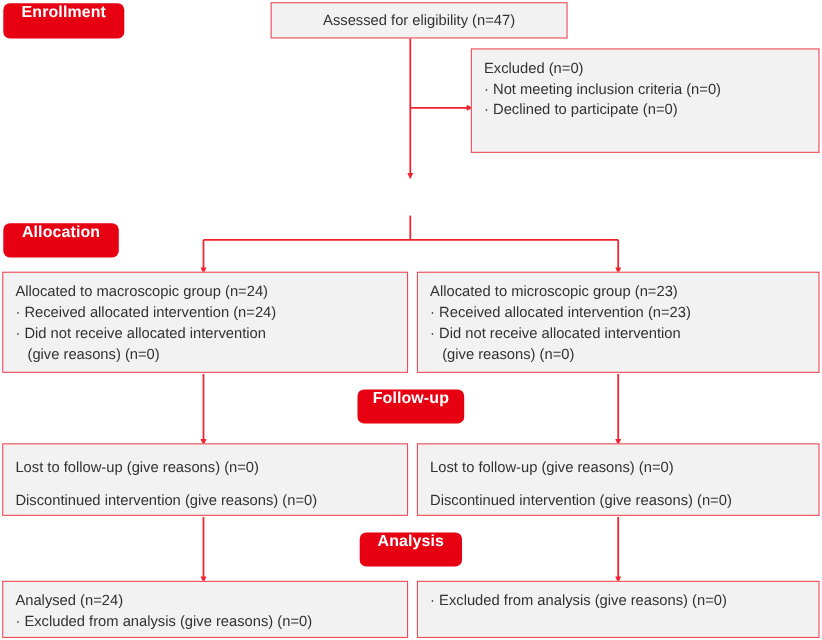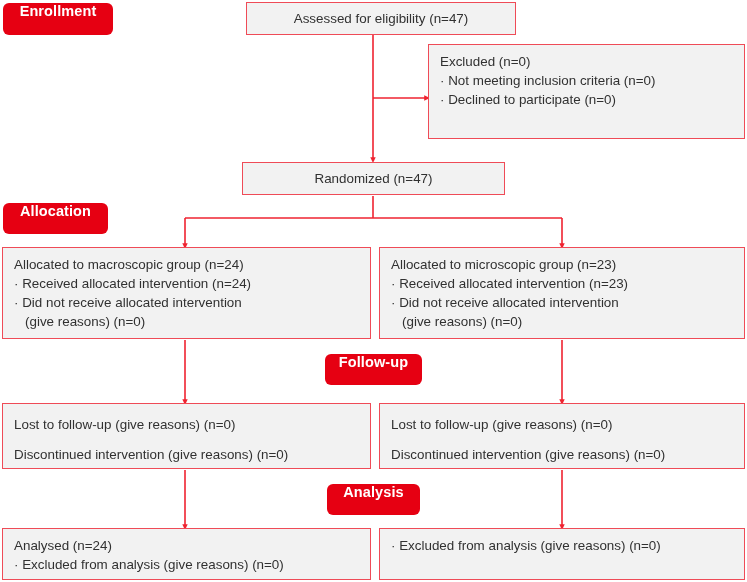--- a/index.html
+++ b/index.html
@@ -123,23 +123,20 @@
   <div class="node center-text" style="left:246px; top:2px; width:270px; height:33px;">
     <div class="line">Assessed for eligibility (n=47)</div>
   </div>
 
   <div class="node" style="left:428px; top:44px; width:317px; height:95px;">
     <div class="line">Excluded (n=0)</div>
     <div class="line indent">· Not meeting inclusion criteria (n=0)</div>
     <div class="line indent">· Declined to participate (n=0)</div>
   </div>
 
-  <div class="node center-text" style="left:242px; top:162px; width:263px; height:33px;">
-    <div class="line">Randomized (n=47)</div>
-  </div>
 
   <div class="node" style="left:2px; top:247px; width:369px; height:92px;">
     <div class="line">Allocated to macroscopic group (n=24)</div>
     <div class="line indent">· Received allocated intervention (n=24)</div>
     <div class="line indent">· Did not receive allocated intervention</div>
     <div class="line cont">(give reasons) (n=0)</div>
   </div>
 
   <div class="node" style="left:379px; top:247px; width:366px; height:92px;">
     <div class="line">Allocated to microscopic group (n=23)</div>

